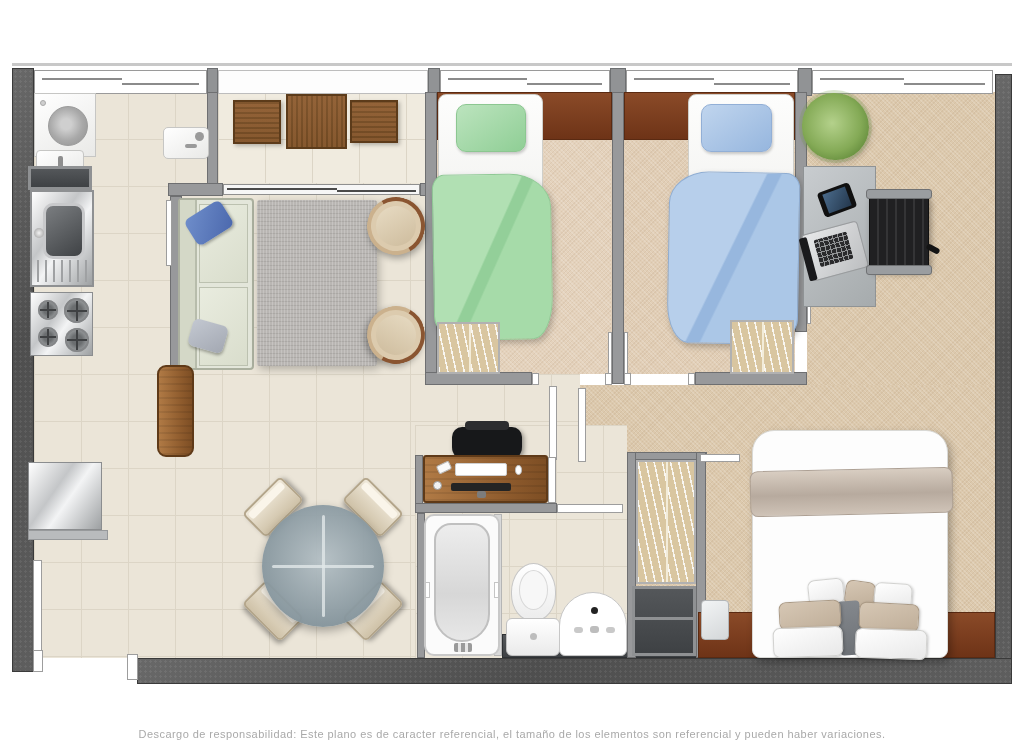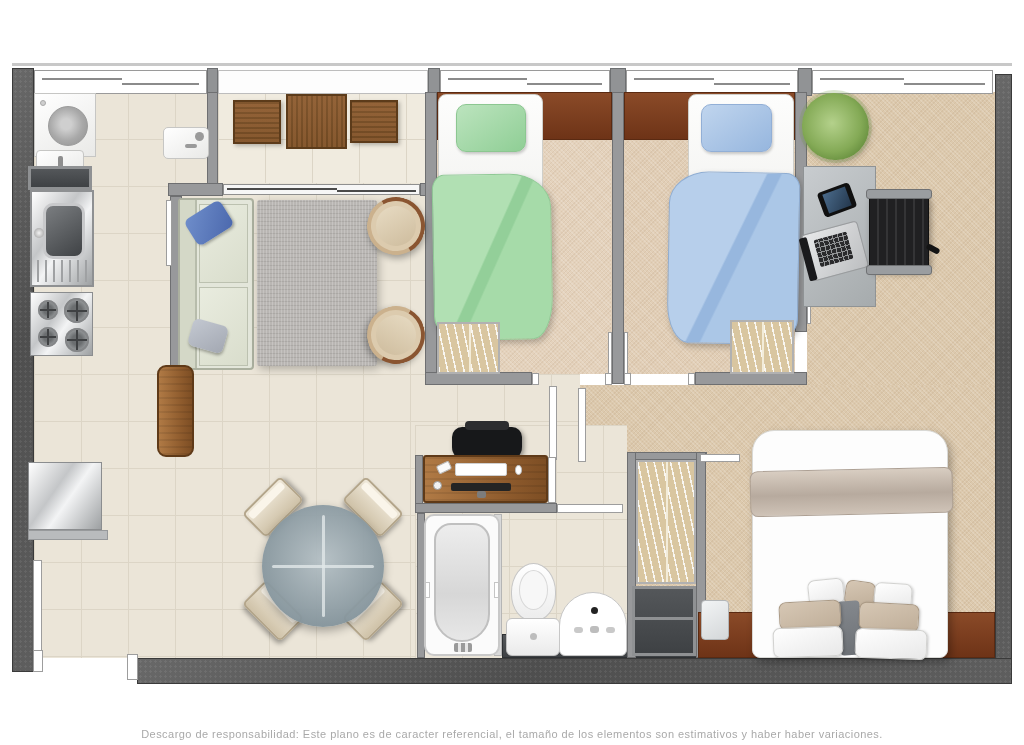--- a/index.html
+++ b/index.html
@@ -305,13 +305,13 @@
   </div>
 
   <div class="abs dchair" style="left:246px;top:490px;width:54px;height:34px;transform:rotate(-45deg);"></div>
   <div class="abs dchair" style="left:346px;top:490px;width:54px;height:34px;transform:rotate(45deg);"></div>
   <div class="abs dchair" style="left:246px;top:594px;width:54px;height:34px;transform:rotate(45deg);"></div>
   <div class="abs dchair" style="left:346px;top:594px;width:54px;height:34px;transform:rotate(-45deg);"></div>
   <div class="abs gtable" style="left:262px;top:505px;width:122px;height:122px;"></div>
 
 </div>
 
-<div class="disclaimer">Descargo de responsabilidad: Este plano es de caracter referencial, el tamaño de los elementos son estimativos y haber haber variaciones.</div>
+<div class="disclaimer">Descargo de responsabilidad: Este plano es de caracter referencial, el tamaño de los elementos son referencial y pueden haber variaciones.</div>
 
 </body></html>

